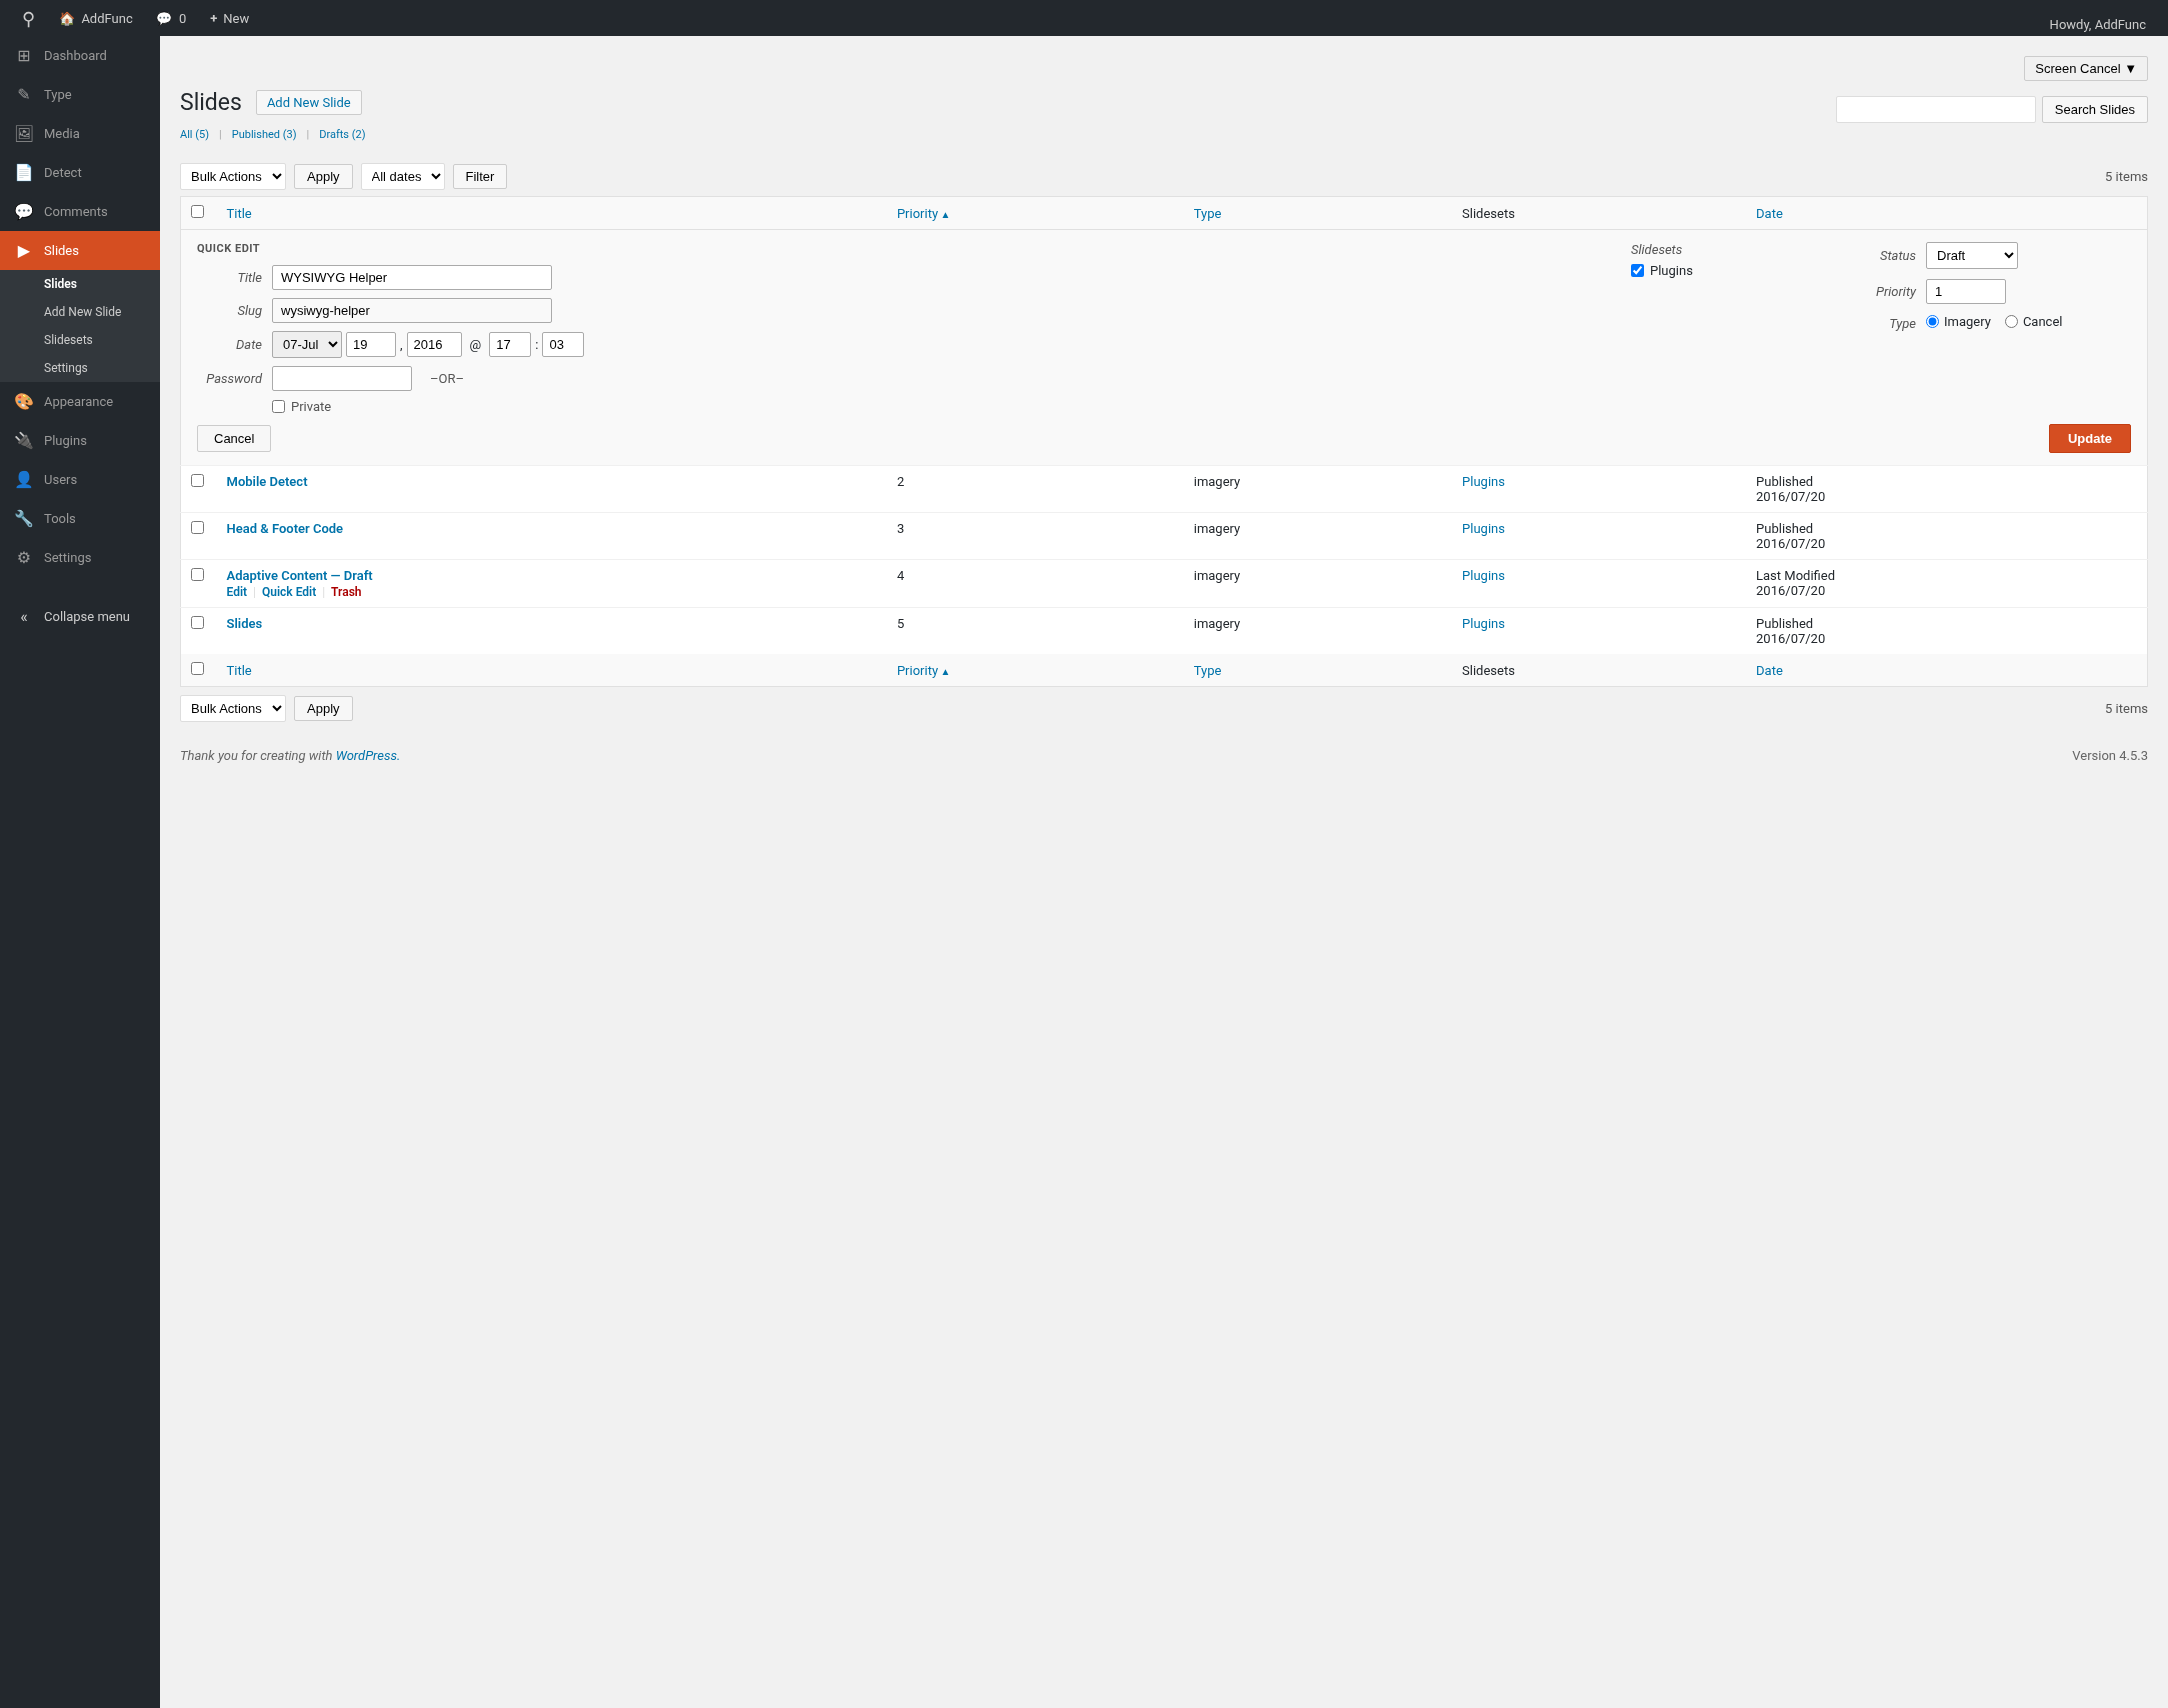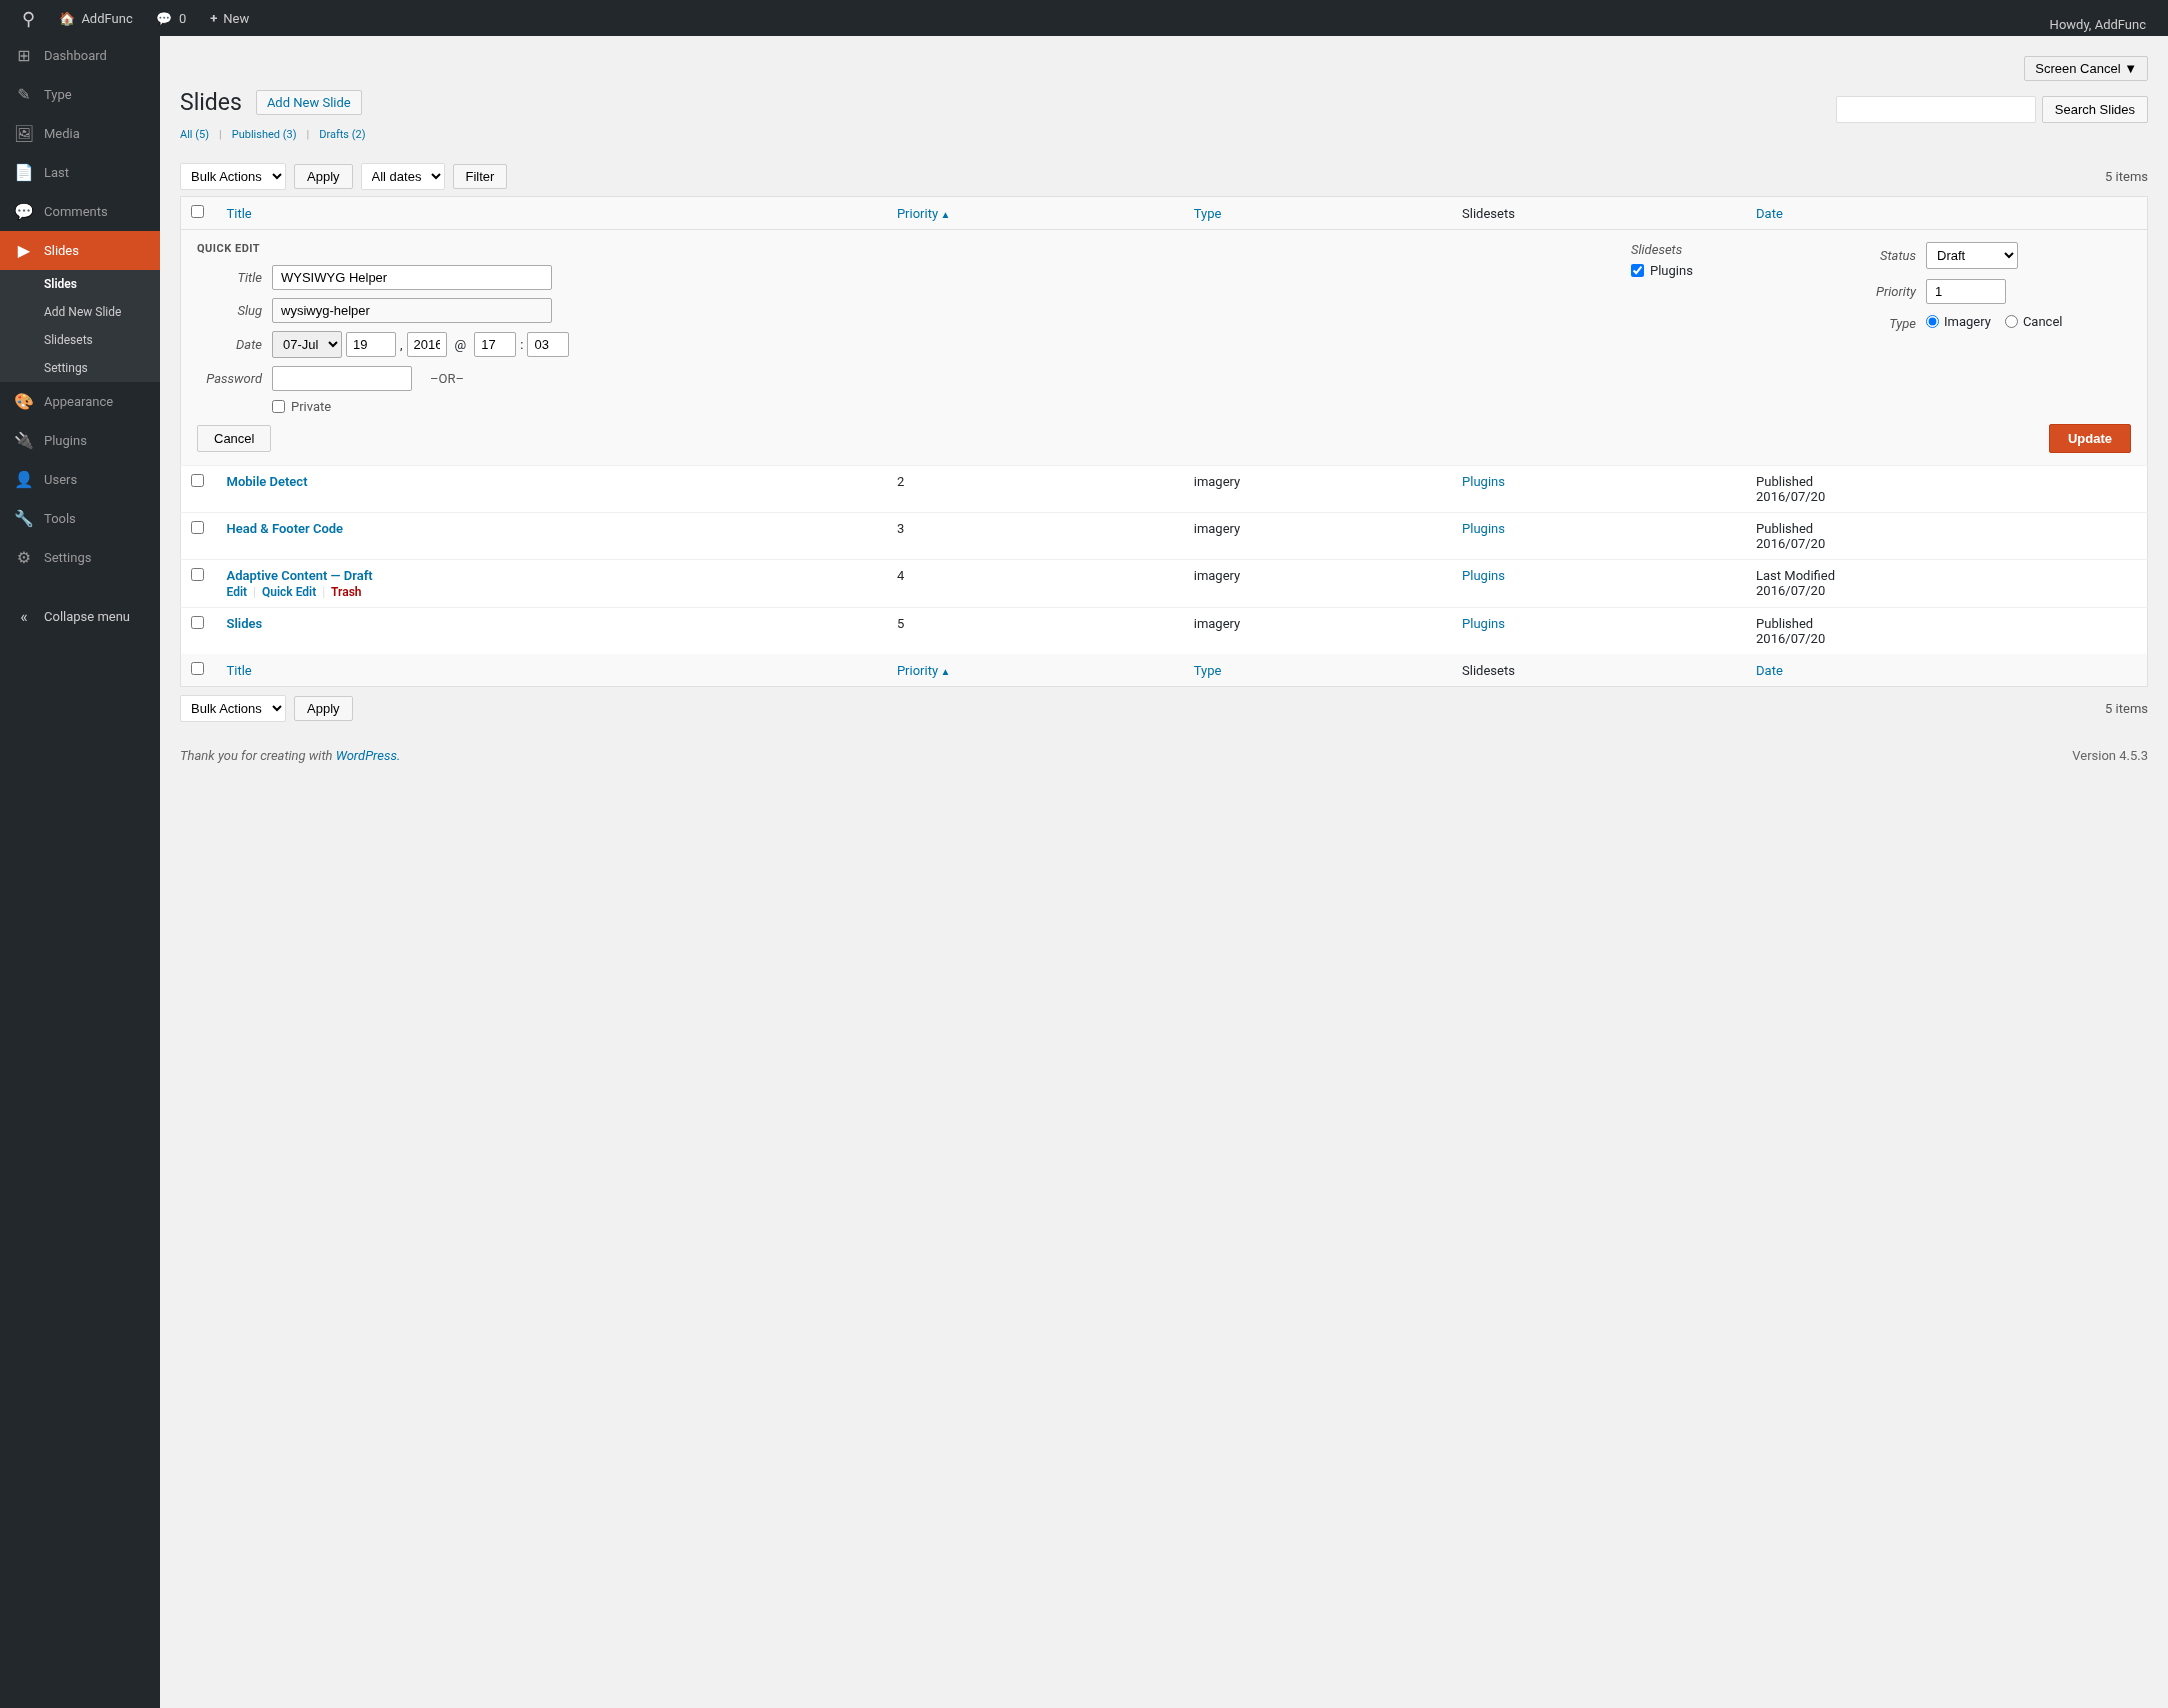--- a/index.html
+++ b/index.html
@@ -252,21 +252,21 @@
       border: 1px solid #aaa;
       padding: 4px 8px;
       font-size: 13px;
       border-radius: 2px;
       width: 280px;
       background: #fff;
     }
     .qe-input.slug-input { background: #f9f9f9; }
     .date-fields { display: flex; align-items: center; gap: 4px; }
     .date-field-sm { border: 1px solid #aaa; padding: 4px 6px; font-size: 13px; border-radius: 2px; width: 50px; }
-    .date-field-year { border: 1px solid #aaa; padding: 4px 6px; font-size: 13px; border-radius: 2px; width: 40px; }
+    .date-field-year { border: 1px solid #aaa; padding: 4px 6px; font-size: 13px; border-radius: 2px; width: 55px; }
     .date-field-time { border: 1px solid #aaa; padding: 4px 6px; font-size: 13px; border-radius: 2px; width: 42px; }
     .date-month-sel { border: 1px solid #aaa; padding: 4px 6px; font-size: 13px; border-radius: 2px; }
     .password-field { border: 1px solid #aaa; padding: 4px 8px; font-size: 13px; border-radius: 2px; width: 140px; }
     .or-label { color: #555; font-size: 13px; }
 
     
     .private-field { display: flex; align-items: center; gap: 6px; margin-top: 8px; margin-left: 75px; }
     .private-field label { font-size: 13px; color: #555; }
 
     
@@ -375,21 +375,21 @@
     <div class="menu-item">
       <span class="icon">✎</span>
       <span>Type</span>
     </div>
     <div class="menu-item">
       <span class="icon">🖼</span>
       <span>Media</span>
     </div>
     <div class="menu-item">
       <span class="icon">📄</span>
-      <span>Last</span>
+      <span>Detect</span>
     </div>
     <div class="menu-item">
       <span class="icon">💬</span>
       <span>Comments</span>
     </div>
 
     <div class="menu-item active" style="background:#d54e21;">
       <span class="icon">▶</span>
       <span>Slides</span>
     </div>

